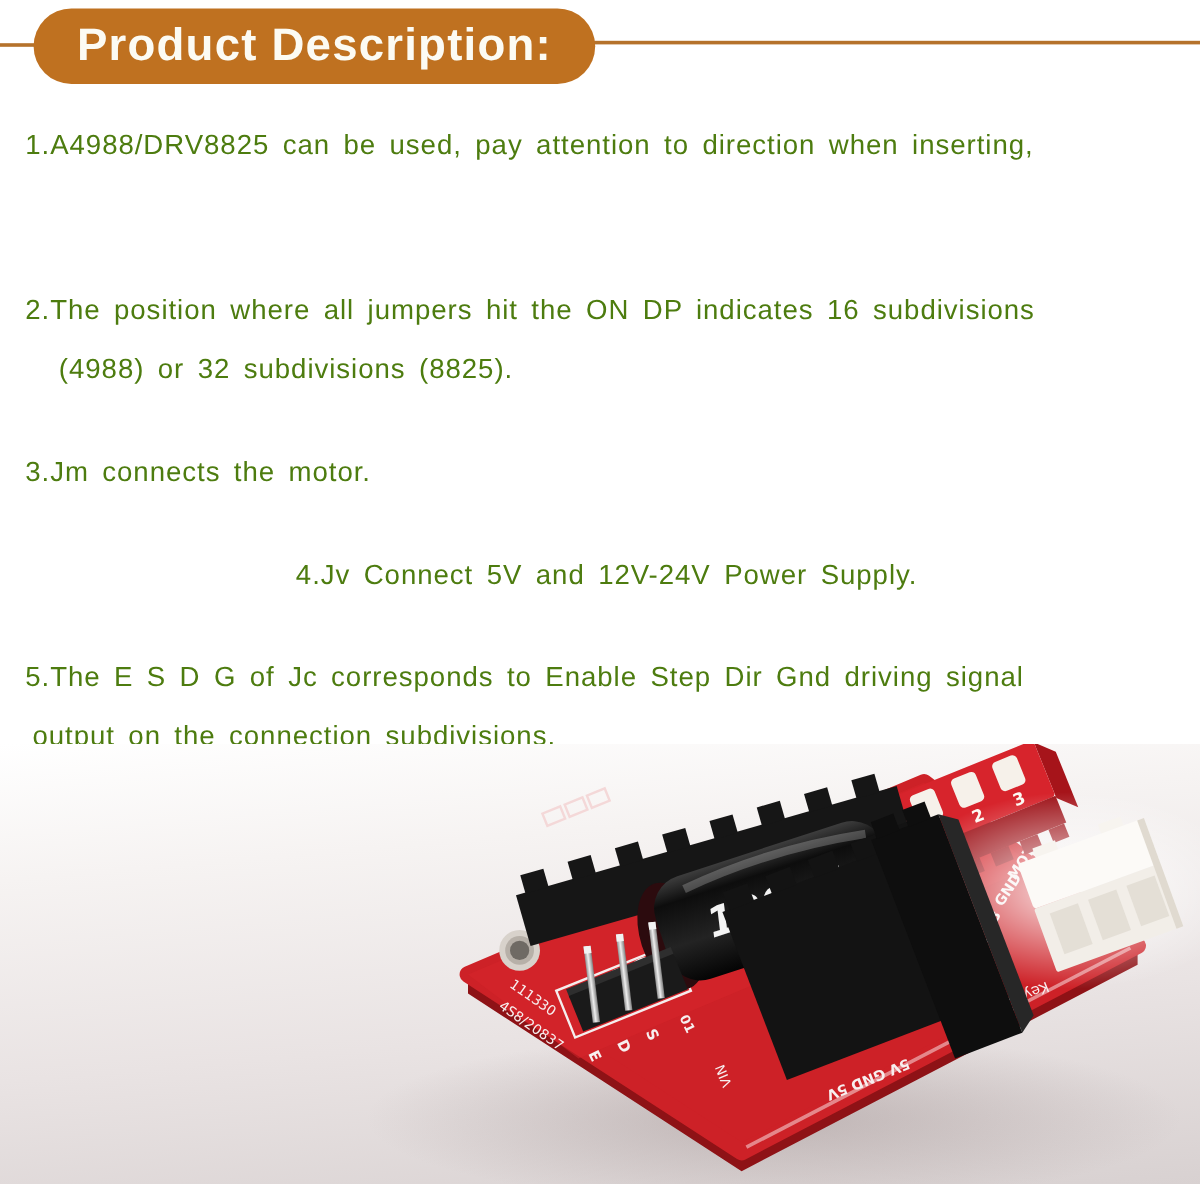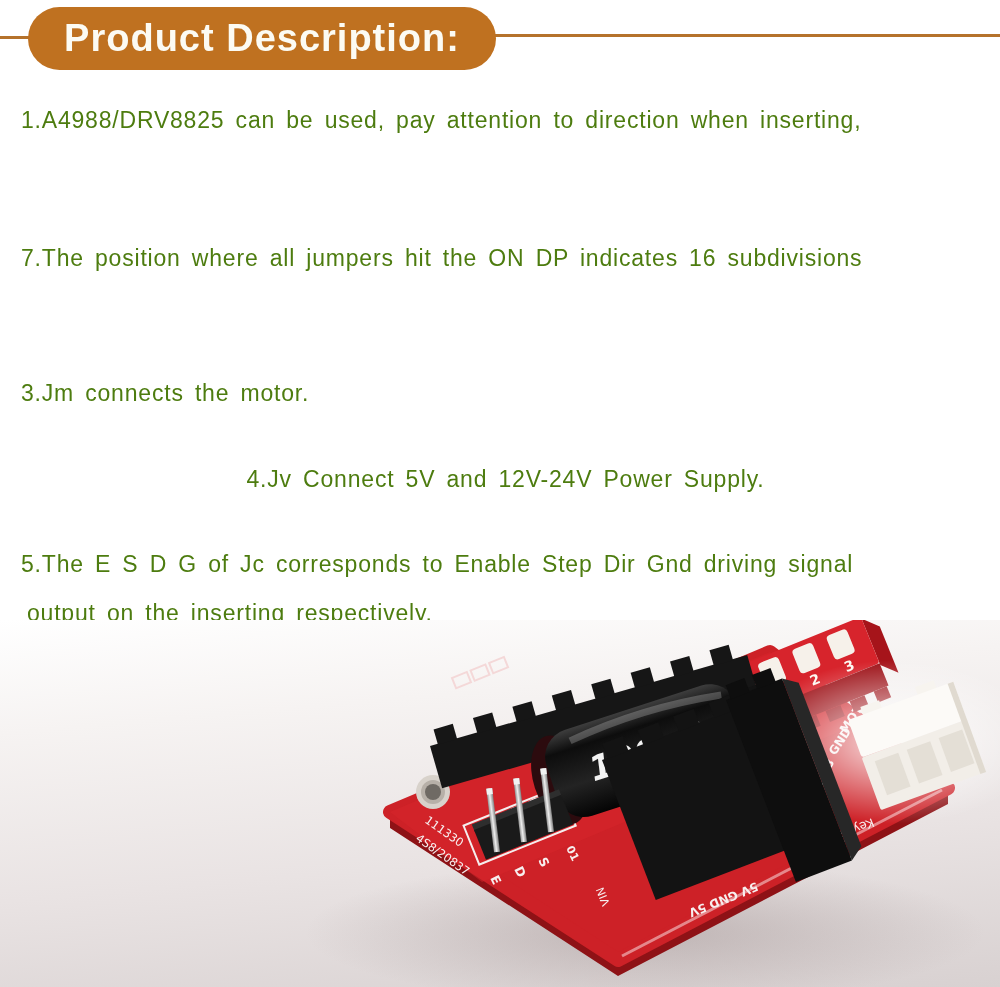--- a/index.html
+++ b/index.html
@@ -46,31 +46,32 @@
 <div class="rule rule-left"></div>
 <div class="rule rule-right"></div>
 <div class="banner">
   <span class="banner-title">Product Description:</span>
 </div>
 
 <div class="desc-item d1">
   <span class="desc-line line1">1.A4988/DRV8825 can be used, pay attention to direction when inserting,</span>
 </div>
 <div class="desc-item d2">
-  <span class="desc-line line1">7.The position where all jumpers hit the ON DP indicates 16 subdivisions</span>
+  <span class="desc-line line1">2.The position where all jumpers hit the ON DP indicates 16 subdivisions</span>
+  <span class="desc-line line2">(4988) or 32 subdivisions (8825).</span>
 </div>
 <div class="desc-item d3">
   <span class="desc-line line1">3.Jm connects the motor.</span>
 </div>
 <div class="desc-item d4">
   <span class="desc-line line1">4.Jv Connect 5V and 12V-24V Power Supply.</span>
 </div>
 <div class="desc-item d5">
   <span class="desc-line line1">5.The E S D G of Jc corresponds to Enable Step Dir Gnd driving signal</span>
-  <span class="desc-line line2">output on the inserting respectively.</span>
+  <span class="desc-line line2">output on the connection subdivisions.</span>
 </div>
 
 <div class="photo">
 <svg viewBox="0 0 1000 367">
   <defs>
     <linearGradient id="capg" x1="0" y1="0" x2="0" y2="1">
       <stop offset="0" stop-color="#3d3d3d"></stop>
           <stop offset="0.22" stop-color="#0d0d0d"></stop>
       <stop offset="0.62" stop-color="#232323"></stop>
           <stop offset="1" stop-color="#040404"></stop>

